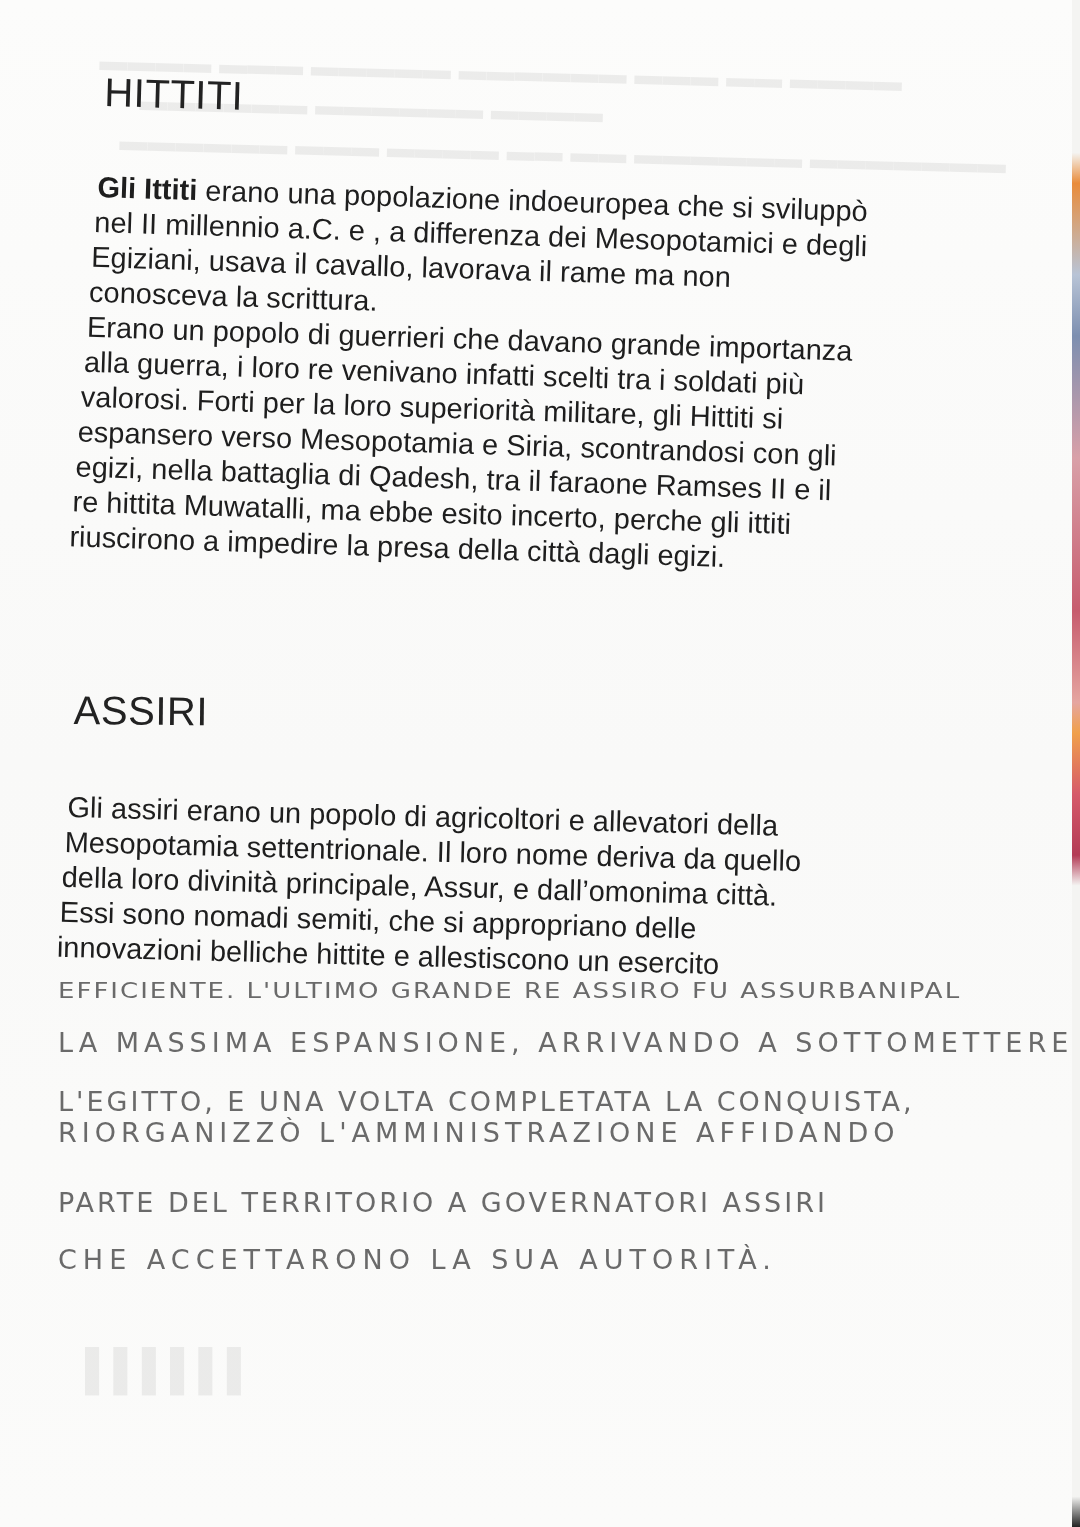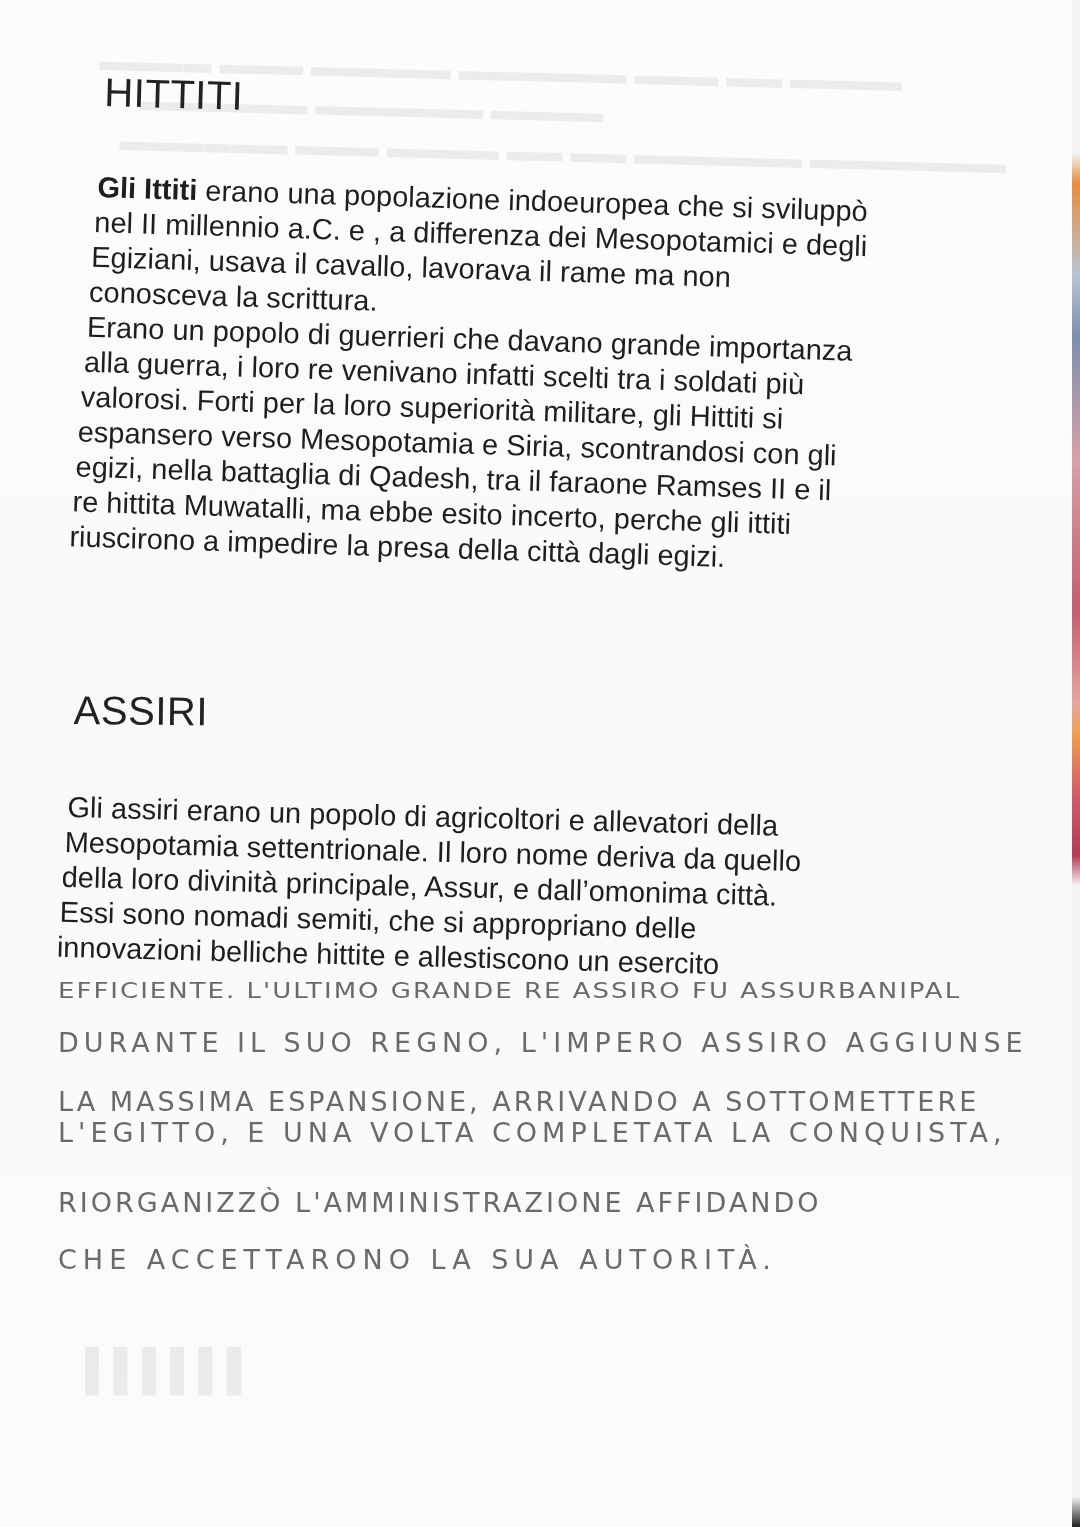--- a/index.html
+++ b/index.html
@@ -147,21 +147,21 @@
   <div class="typed para para-assiri">
     <span class="line">Gli assiri erano un popolo di agricoltori e allevatori della</span>
     <span class="line">Mesopotamia settentrionale. Il loro nome deriva da quello</span>
     <span class="line">della loro divinità principale, Assur, e dall’omonima città.</span>
     <span class="line">Essi sono nomadi semiti, che si appropriano delle</span>
     <span class="line">innovazioni belliche hittite e allestiscono un esercito</span>
   </div>
 
   <div class="hand">
     <span class="hline">EFFICIENTE. L'ULTIMO GRANDE RE ASSIRO FU ASSURBANIPAL</span>
-    <span class="hline">DURANTE IL SUO REGNO, L'IMPERO ASSIRO AGGIUNSE</span>
     <span class="hline">LA MASSIMA ESPANSIONE, ARRIVANDO A SOTTOMETTERE</span>
     <span class="hline">L'EGITTO, E UNA VOLTA COMPLETATA LA CONQUISTA,</span>
     <span class="hline">RIORGANIZZÒ L'AMMINISTRAZIONE AFFIDANDO</span>
+    <span class="hline">PARTE DEL TERRITORIO A GOVERNATORI ASSIRI</span>
     <span class="hline">CHE ACCETTARONO LA SUA AUTORITÀ.</span>
   </div>
 </div>
 
 <div class="edge-strip"></div>
 
 </body></html>

